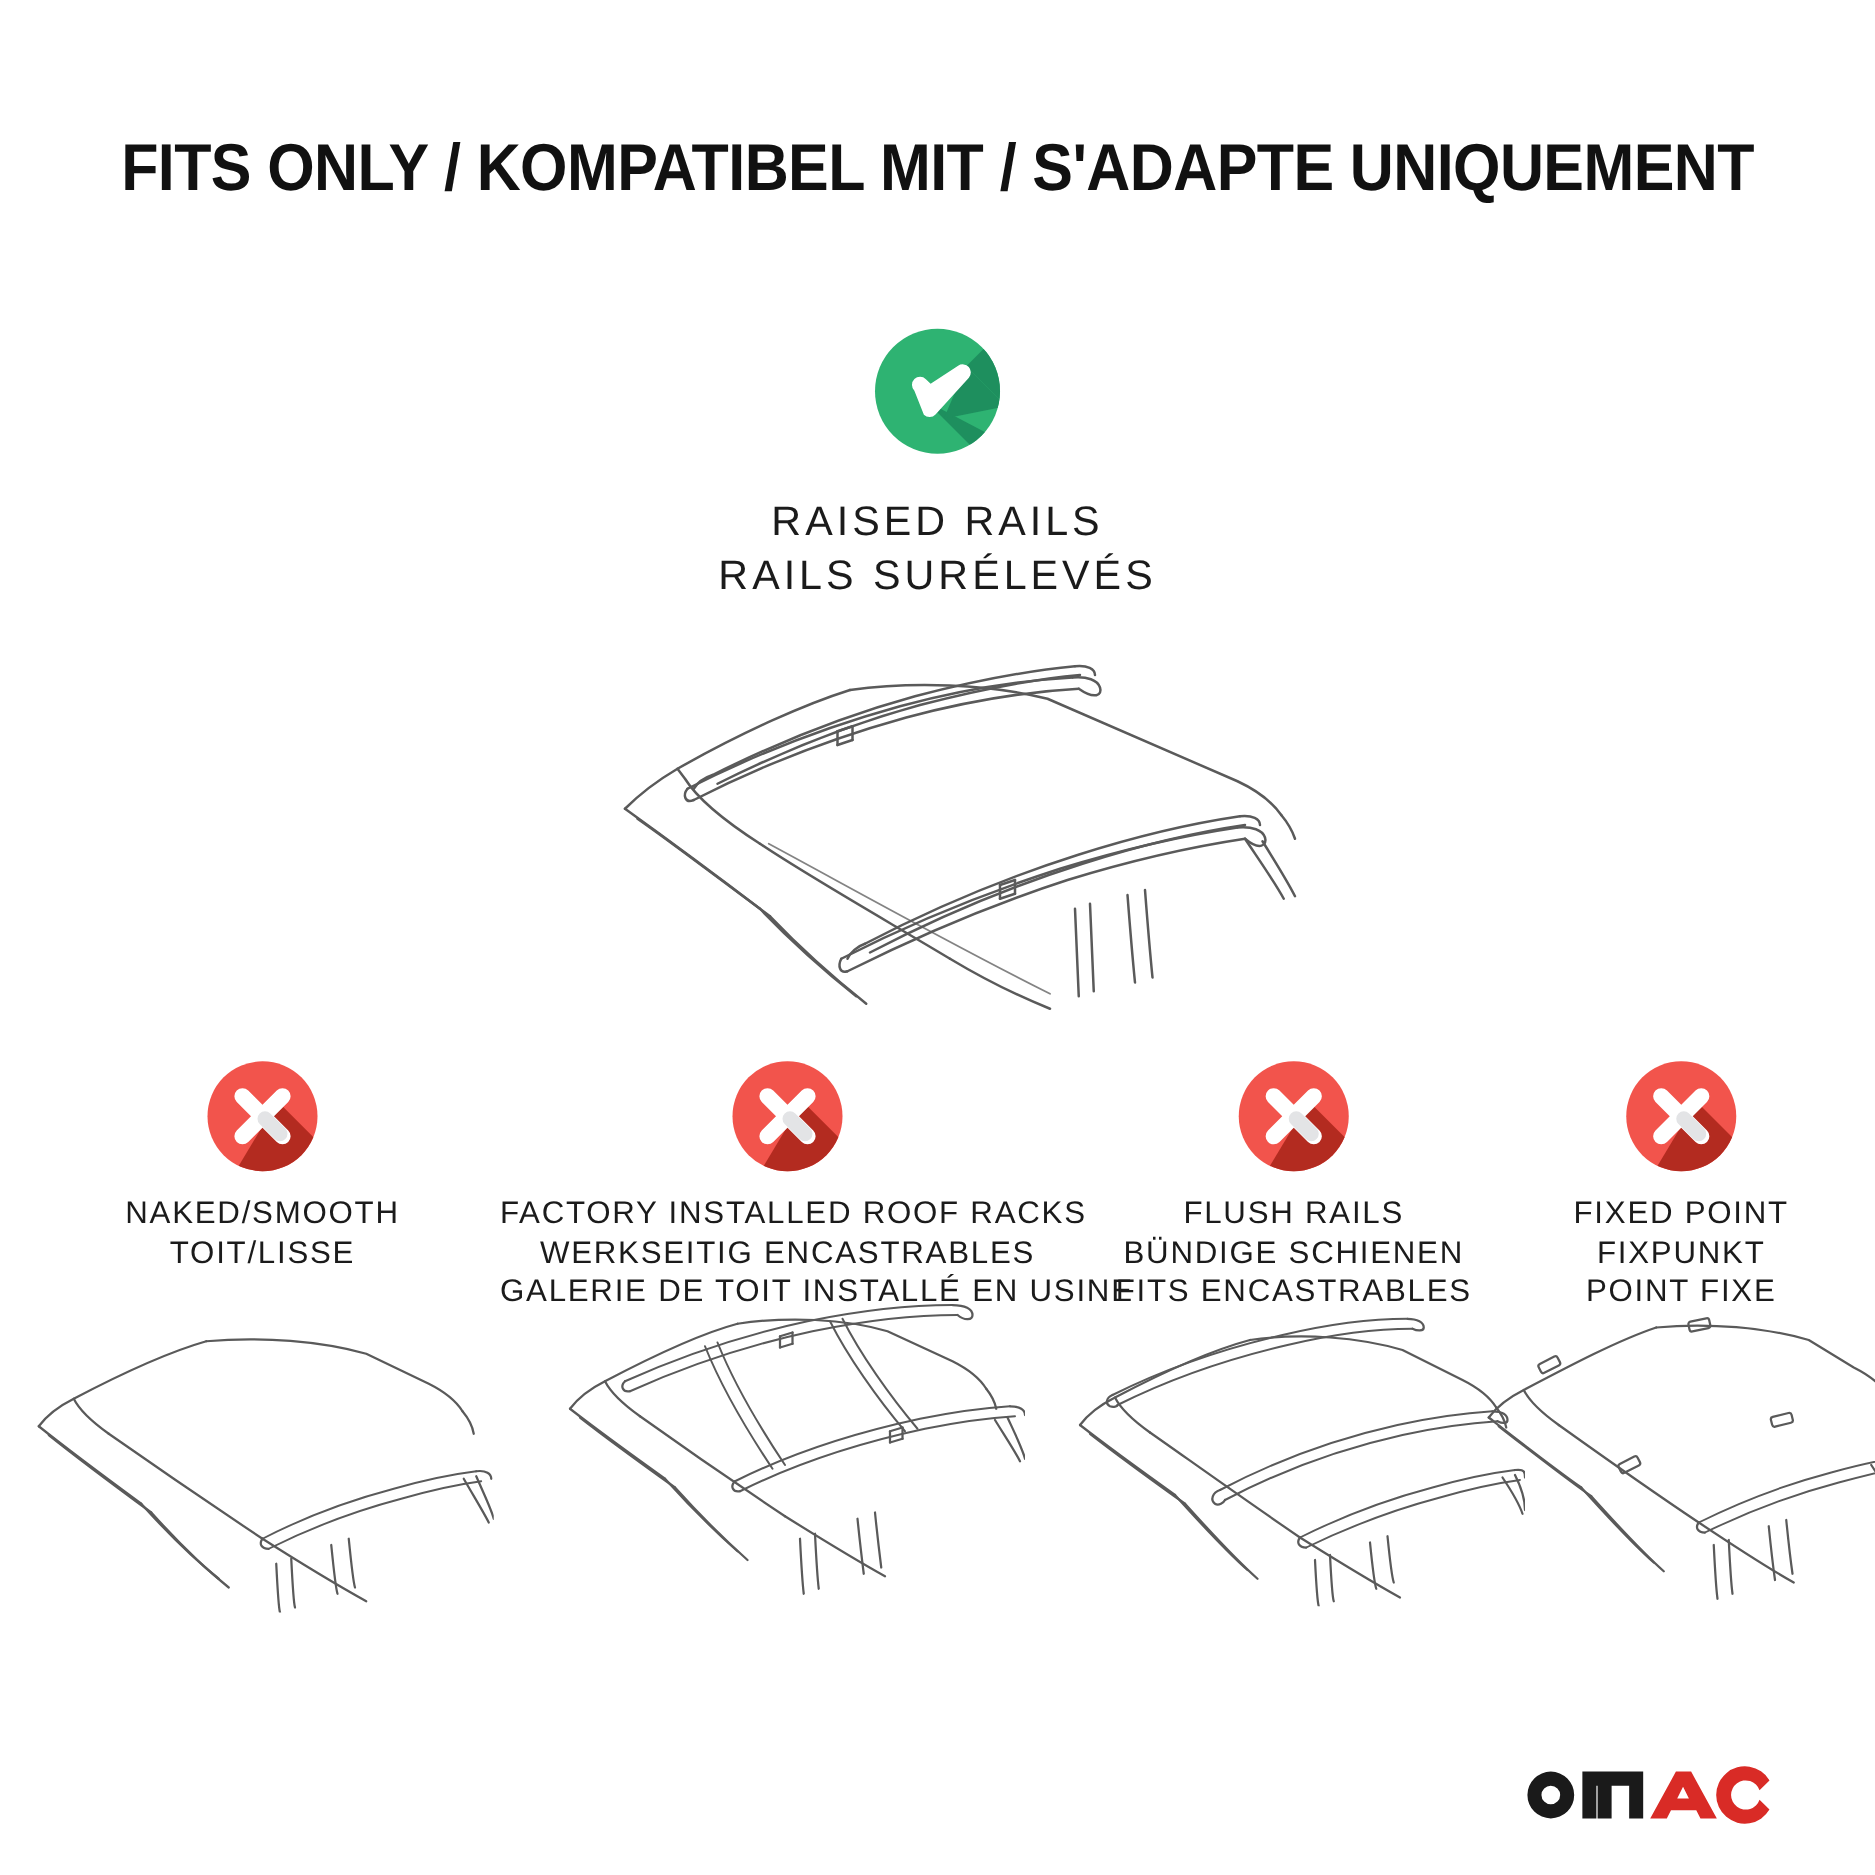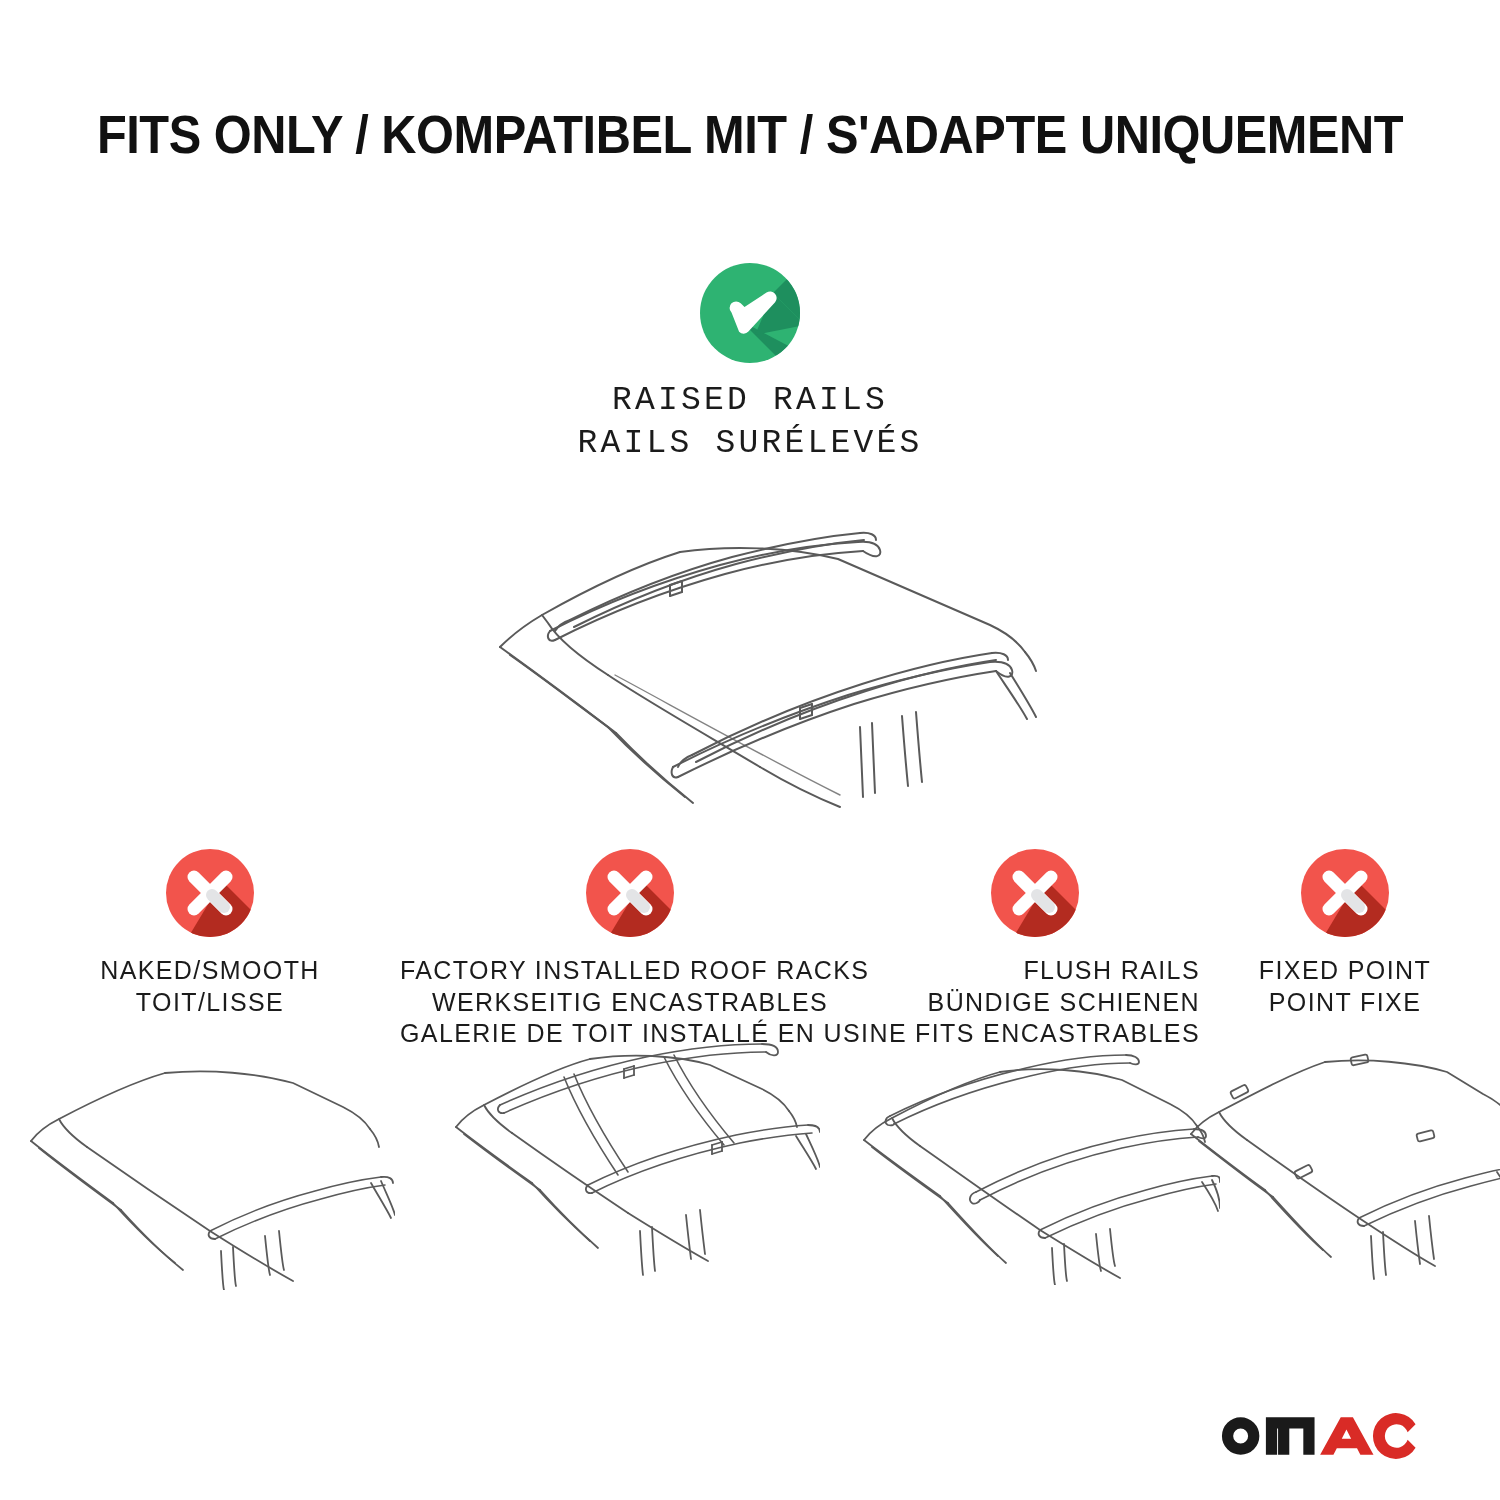--- a/index.html
+++ b/index.html
@@ -49,23 +49,22 @@
   }
   .icon-wrap {
     width: 110px;
     height: 110px;
     margin: 0 auto;
     position: relative;
   }
   .icon-wrap svg { display: block; width: 100%; height: 100%; }
 
   .primary-labels {
-    margin-top: 12px;
+    margin-top: 28px;
     line-height: 1.30;
-    font-family: Liberation Mono, monospace;
   }
   .label-line {
     font-size: 33px;
     letter-spacing: 3.2px;
     font-weight: 400;
     color: #1b1b1b;
     white-space: nowrap;
   }
 
   .primary-art {
@@ -114,21 +113,21 @@
   .col-art {
     position: absolute;
     left: 50%;
     transform: translateX(-50%);
   }
   .col-art svg { display:block; }
 
   
   #col-1 { left: 40px;   width: 340px; }
   #col-2 { left: 400px;  width: 460px; }
-  #col-3 { left: 870px;  width: 330px; text-align: right; }
+  #col-3 { left: 870px;  width: 330px; }
   #col-4 { left: 1200px; width: 290px; }
 
   #col-1 .col-art { top: 210px; }
   #col-2 .col-art { top: 190px; }
   #col-3 .col-art { top: 205px; }
   #col-4 .col-art { top: 205px; }
 
   
   .logo {
     position: absolute;
@@ -434,20 +433,21 @@
           </g>
           <g stroke="#FFFFFF" stroke-width="13" stroke-linecap="round">
             <line x1="32" y1="32" x2="64" y2="64"></line>
             <line x1="64" y1="32" x2="32" y2="64"></line>
           </g>
           <line x1="50" y1="50" x2="62" y2="62" stroke="#E3E4E6" stroke-width="12" stroke-linecap="round"></line>
         </svg>
       </div>
       <div class="col-labels">
         <div class="col-label-line">FIXED POINT</div>
+        <div class="col-label-line">FIXPUNKT</div>
         <div class="col-label-line">POINT FIXE</div>
       </div>
       <div class="col-art">
         <svg width="340" height="235" viewBox="0 0 340 235" fill="none" stroke="#5a5a5a" stroke-width="1.8" stroke-linecap="round" stroke-linejoin="round">
           <path d="M150 12 C192 8 238 12 272 22 L308 44 C320 50 330 58 335 66"></path>
           <path d="M150 12 C120 22 82 42 44 62 C32 68 22 76 16 84"></path>
           <path d="M44 62 C48 70 58 80 72 90"></path>
           <path d="M72 90 C100 110 142 140 184 168"></path>
           <path d="M184 168 C214 188 242 206 260 216"></path>
           <path d="M16 84 C34 98 62 120 90 140"></path>

